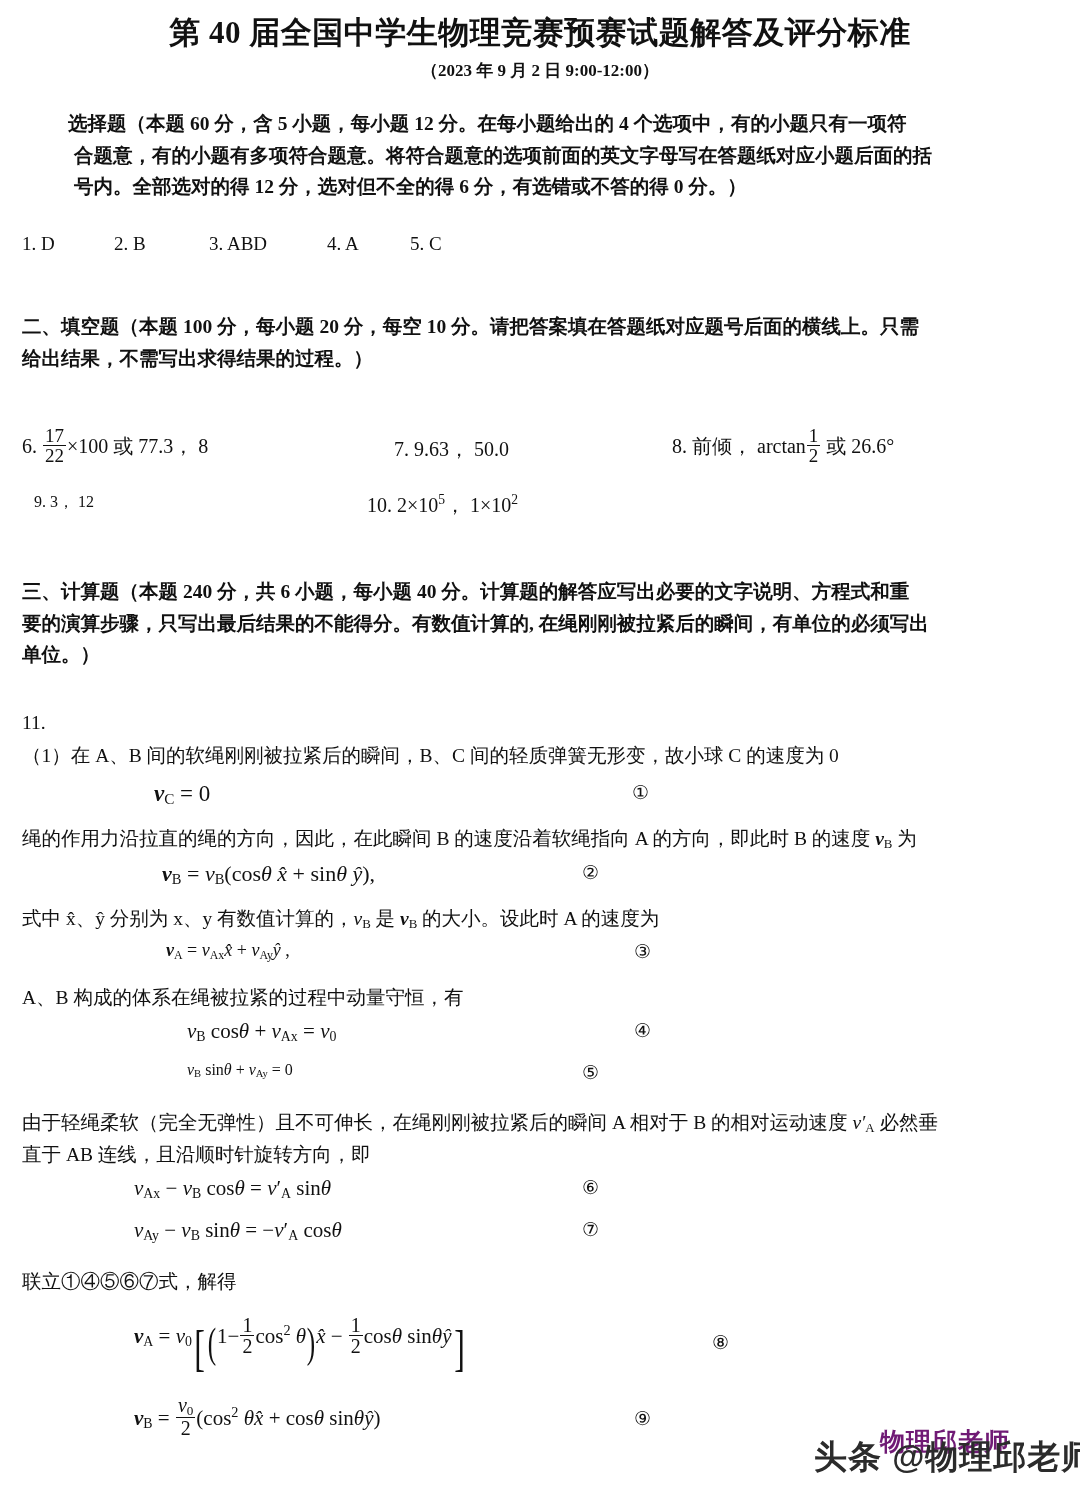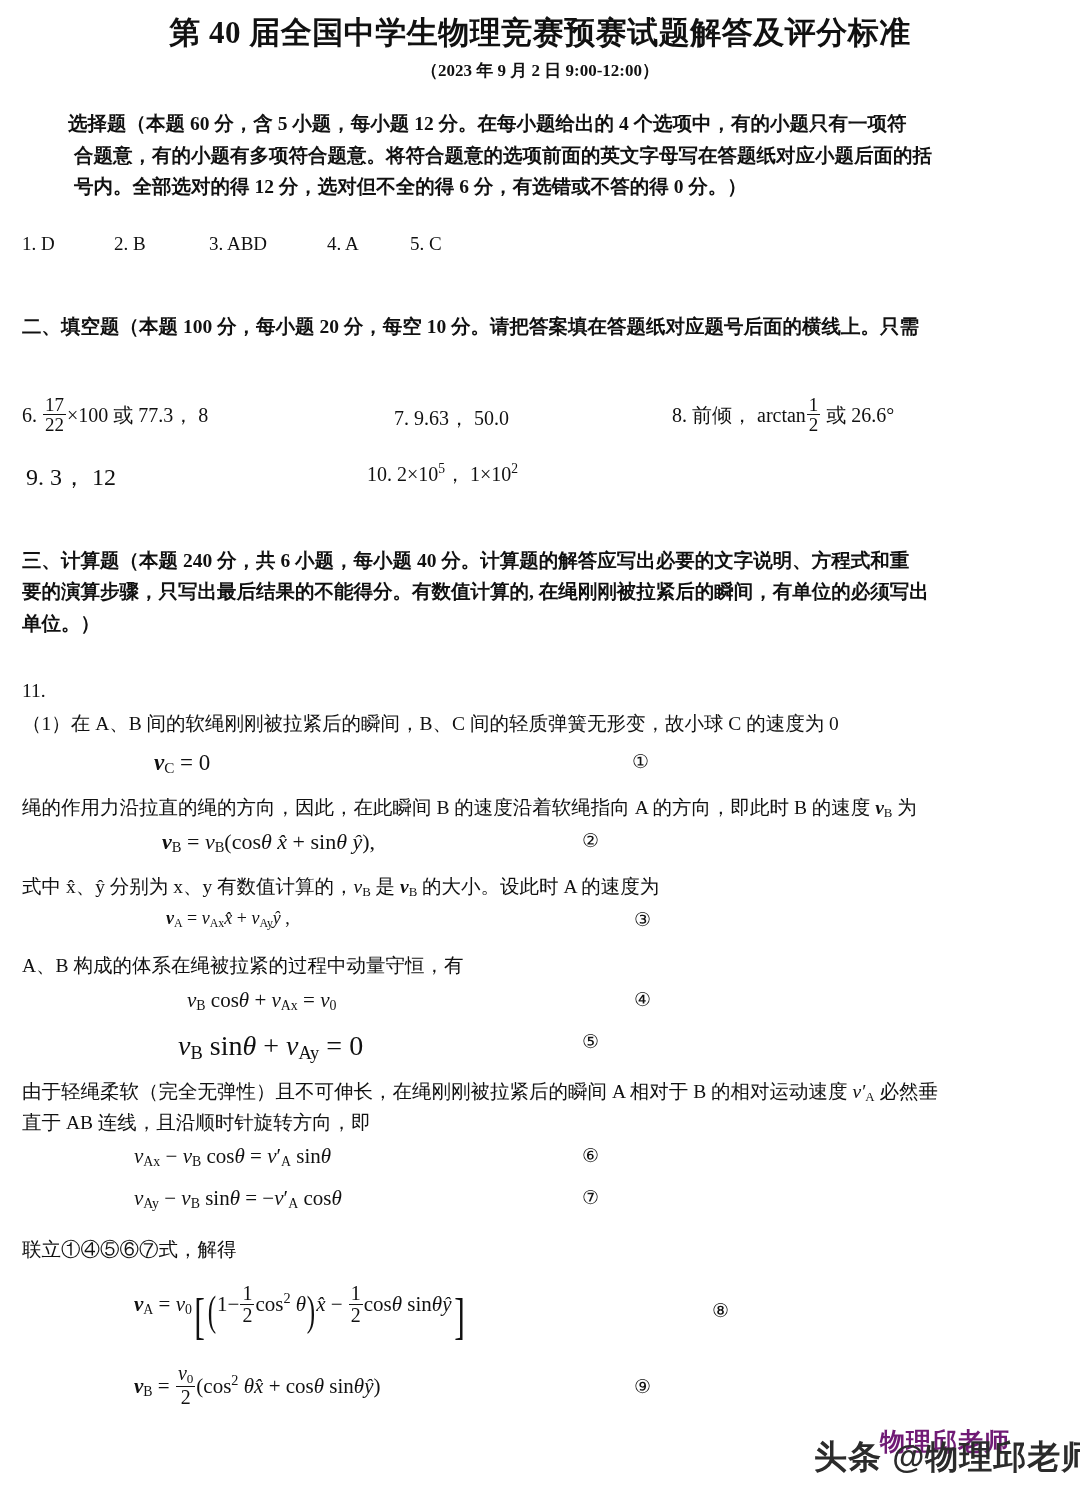--- a/index.html
+++ b/index.html
@@ -206,20 +206,21 @@
       </span>
       <span class="ans-item" style="left:388px;">
         <span>5.</span>
         <span>C</span>
       </span>
     </div>
   </div>
 
   <div class="block" style="margin-top:44px;">
     <div class="sec-head">二、填空题（本题 100 分，每小题 20 分，每空 10 分。请把答案填在答题纸对应题号后面的横线上。只需</div>
+    <div class="sec-head">给出结果，不需写出求得结果的过程。）</div>
 
     <div class="ans-row" style="margin-top:46px;height:56px;">
 
       <span class="ans-item" style="left:0px;top:6px;font-size:20px;">
         <span>6.</span>
         <span class="frac">
           <span class="num">17</span>
           <span class="den">22</span>
         </span><span>×100</span>
         <span>或</span>
@@ -239,21 +240,21 @@
         <span>arctan</span><span class="frac">
           <span class="num">1</span>
           <span class="den">2</span>
         </span>
         <span>或</span>
         <span>26.6°</span>
       </span>
     </div>
 
     <div class="ans-row" style="margin-top:16px;height:36px;">
-      <span class="ans-item" style="left:4px;font-size:24px;">
+      <span class="ans-item" style="left:12px;font-size:16px;">
         <span>9.</span>
         <span>3</span><span>，</span>
         <span>12</span>
       </span>
       <span class="ans-item" style="left:345px;font-size:20px;">
         <span>10.</span>
         <span>2</span><span>×10</span><sup class="exp">5</sup><span>，</span>
         <span>1</span><span>×10</span><sup class="exp">2</sup>
       </span>
     </div>
@@ -305,21 +306,21 @@
     <div class="tline">A、B 构成的体系在绳被拉紧的过程中动量守恒，有</div>
 
     <div class="formula-line" style="margin-top:6px;">
       <span class="formula" style="left:165px;font-size:21px;">
         <span class="mi">v</span><sub class="sb">B</sub> cos<span class="mi">θ</span> + <span class="mi">v</span><sub class="sb">Ax</sub> = <span class="mi">v</span><sub class="sb">0</sub>
       </span>
       <span class="eqtag" style="left:612px;">④</span>
     </div>
 
     <div class="formula-line">
-      <span class="formula" style="left:156px;font-size:28px;">
+      <span class="formula" style="left:165px;font-size:16px;">
         <span class="mi">v</span><sub class="sb">B</sub> sin<span class="mi">θ</span> + <span class="mi">v</span><sub class="sb">Ay</sub> = 0
       </span>
       <span class="eqtag" style="left:560px;">⑤</span>
     </div>
 
     <div class="tline" style="margin-top:4px;">
       <span>由于轻绳柔软（完全无弹性）且不可伸长，在绳刚刚被拉紧后的瞬间 A 相对于 B 的相对运动速度 </span><span class="mi">v</span><span style="font-style:italic;">′</span><sub class="sb">A</sub><span> 必然垂</span>
     </div>
     <div class="tline">直于 AB 连线，且沿顺时针旋转方向，即</div>
 

